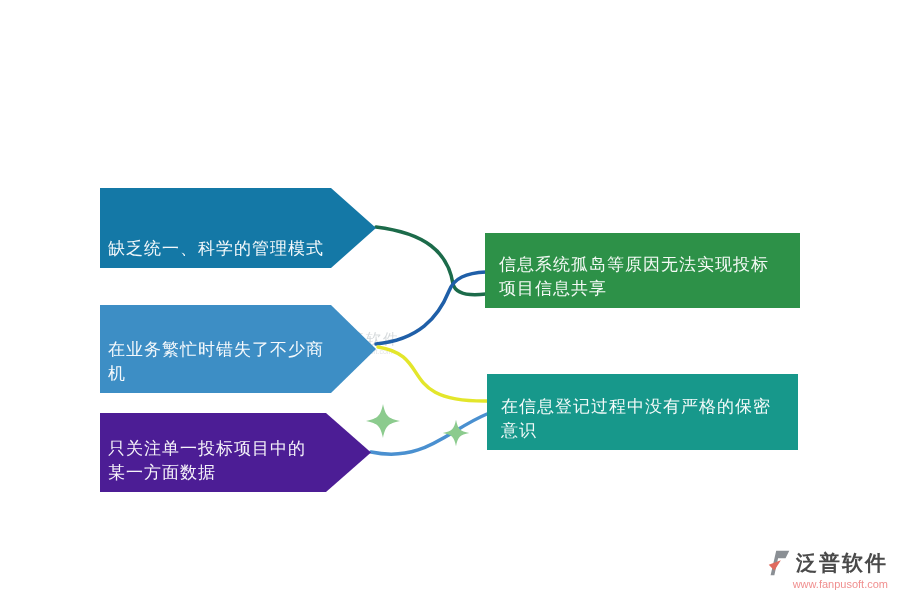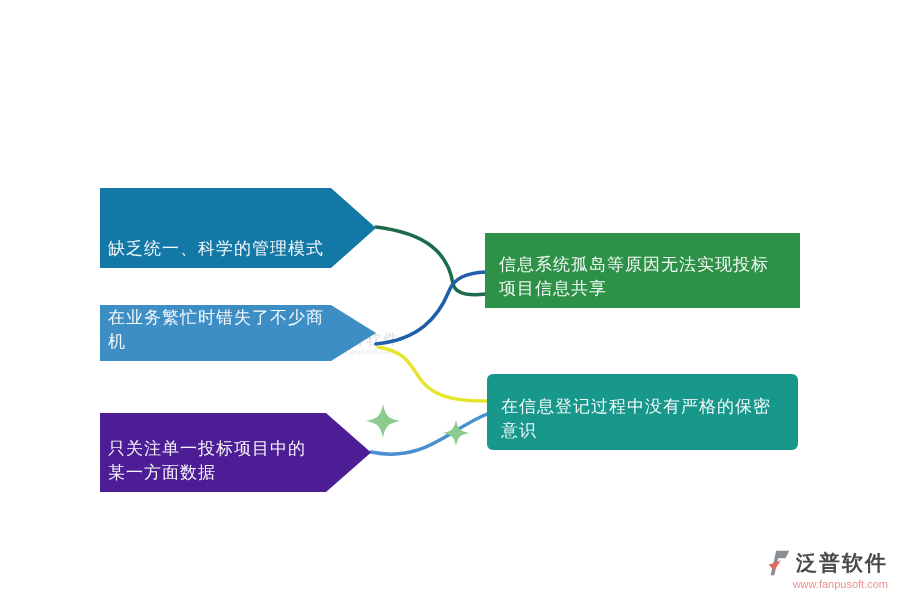--- a/index.html
+++ b/index.html
@@ -18,21 +18,21 @@
     color:rgba(255,255,255,0.95);
     font-size:17px;letter-spacing:1px;line-height:1.45;
     box-sizing:border-box;
   }
   .node-left{
     clip-path:polygon(0 0, calc(100% - 45px) 0, 100% 50%, calc(100% - 45px) 100%, 0 100%);
     padding:6px 52px 6px 8px;
   }
   .node-right{padding:6px 16px 6px 14px;}
   #node-l1{left:100px;top:188px;width:276px;height:80px;}
-  #node-l2{left:100px;top:305px;width:276px;height:56px;}
+  #node-l2{left:100px;top:305px;width:276px;height:88px;}
   #node-l3{left:100px;top:413px;width:271px;height:79px;}
   #node-r1{left:485px;top:233px;width:315px;height:75px;}
   #node-r2{left:487px;top:374px;width:311px;height:76px;}
   .watermark{
     position:absolute;left:332px;top:330px;width:130px;
     opacity:0.4;color:#9aa4aa;font-size:15px;letter-spacing:2px;
     line-height:1.2;text-align:left;
   }
   .watermark .wm-sub{font-size:7px;letter-spacing:0;color:#b8bec2;display:block;}
   .logo{
@@ -68,21 +68,21 @@
   <div id="node-l2" class="node node-left" style="background-color: rgb(61, 142, 197);">
     <span>在业务繁忙时错失了不少商机</span>
   </div>
   <div id="node-l3" class="node node-left" style="background-color: #4c1d95;">
     <span>只关注单一投标项目中的某一方面数据</span>
   </div>
 
   <div id="node-r1" class="node node-right" style="background-color: rgb(45, 145, 72);">
     <span>信息系统孤岛等原因无法实现投标项目信息共享</span>
   </div>
-  <div id="node-r2" class="node node-right" style="background-color: rgb(23, 152, 139); border-radius: 6px;">
+  <div id="node-r2" class="node node-right" style="background-color: rgb(23, 152, 139);">
     <span>在信息登记过程中没有严格的保密意识</span>
   </div>
 
   <div class="logo">
     <div class="logo-row">
       <svg width="26" height="28" viewBox="0 0 26 30">
         <path d="M4 28 L10 2 L24 2 L20 10 L12 10 L8 28 Z" style="fill: rgb(138, 143, 148);"></path>
         <path d="M2 17 L15 12 L8 23 Z" style="fill: rgb(224, 106, 94);"></path>
       </svg>
       <span class="logo-name" style="color: rgb(74, 74, 74);">泛普软件</span>

